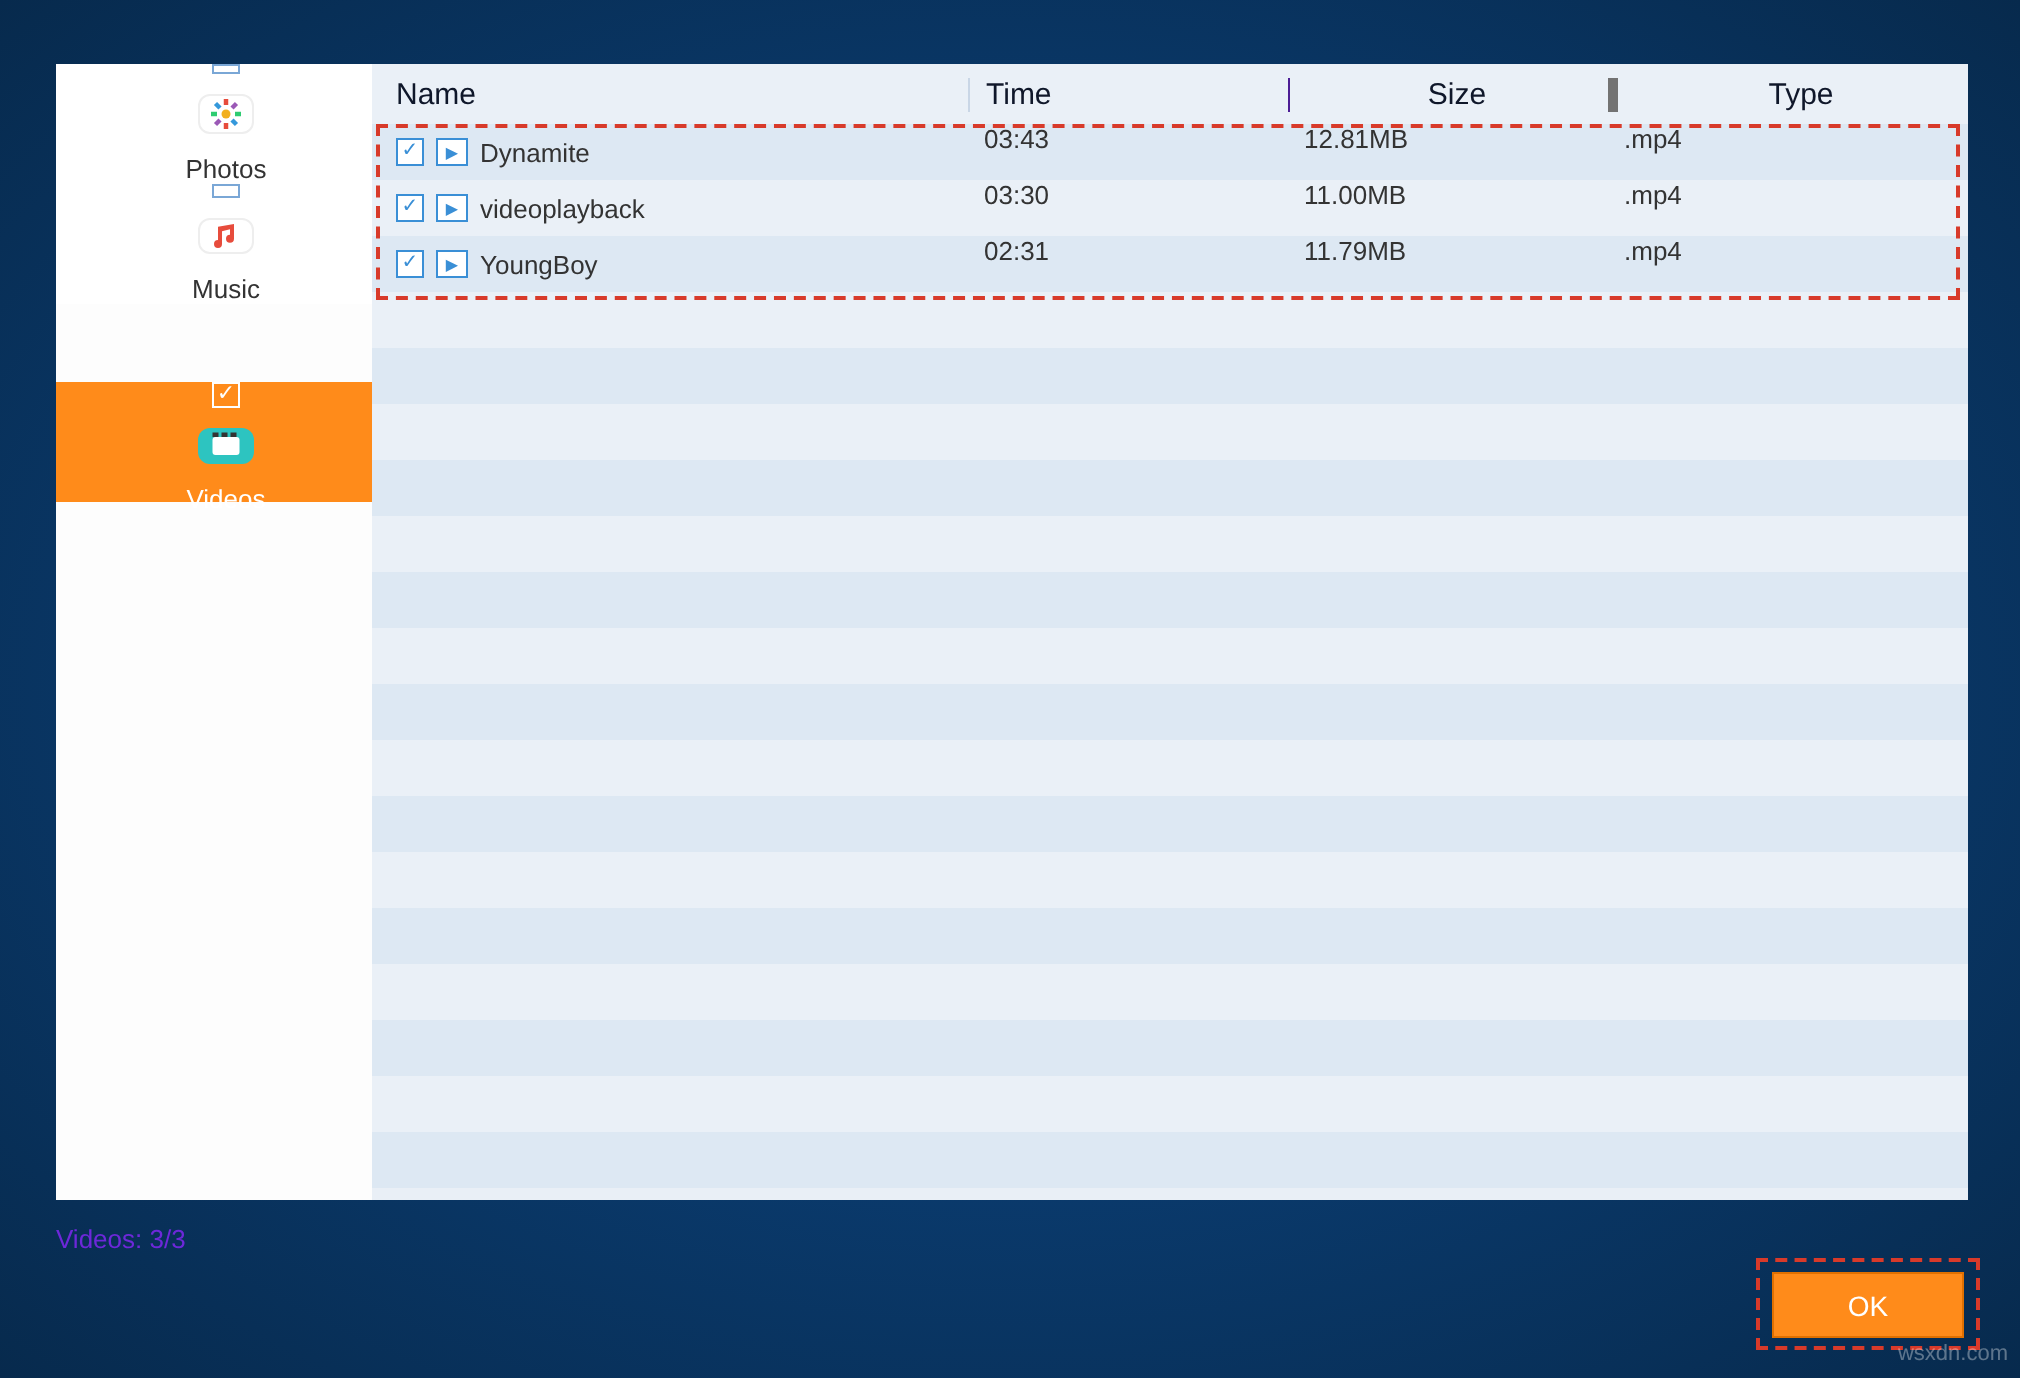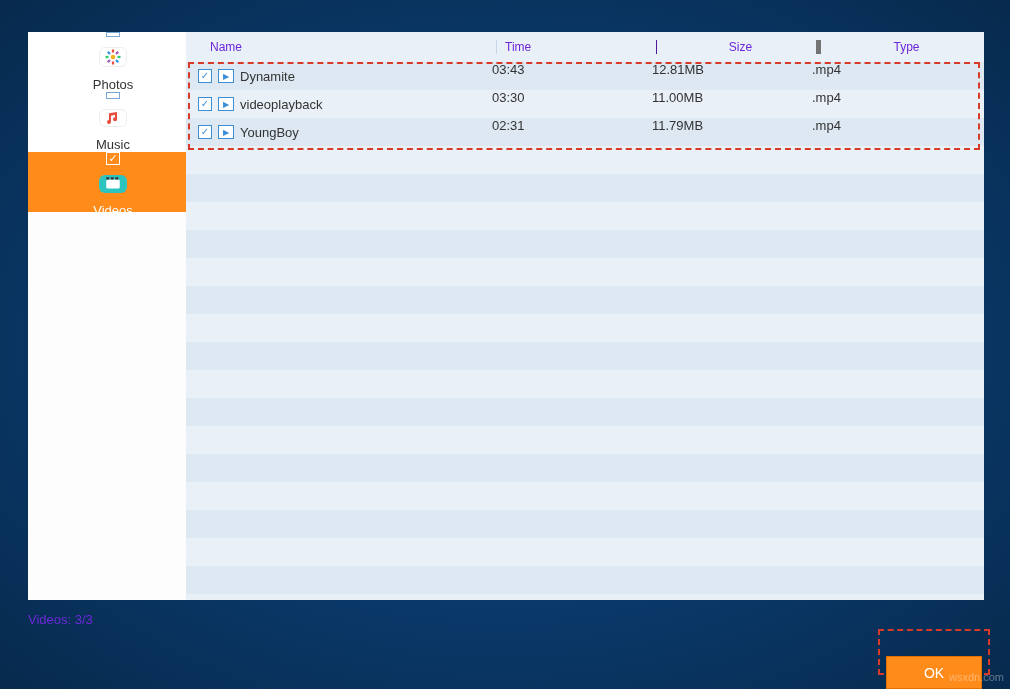--- a/index.html
+++ b/index.html
@@ -31,20 +31,21 @@
     align-items: center;
     padding-left: 12px;
     gap: 10px;
     cursor: pointer;
     background: #fff;
     flex-direction: column;
   }
   .sidebar-item.active {
     background: #ff8b1a;
     color: #fff;
+    margin-top: 39px;
   }
   .sidebar-item .chk {
     width: 14px; height: 14px;
     border: 1px solid #7aa7d6;
     background: #fff;
     display: inline-flex;
     align-items: center; justify-content: center;
   }
   .sidebar-item.active .chk {
     border-color: #fff;
@@ -68,23 +69,22 @@
     display: flex;
     flex-direction: column;
     background: #e9eff6;
     position: relative;
   }
   .header-row {
     display: flex;
     height: 30px;
     align-items: center;
     background: #eaf0f7;
-    font-size: 12px;
-    color: #6d28d9;
-    padding-left: 12px;
+    font-size: 15px;
+    color: #0f172a;
   }
   .col-name { flex: 0 0 298px; padding-left: 12px; }
   .col-time { flex: 0 0 160px; border-left:1px solid #c9d6e6; padding-left:8px; }
   .col-size { flex: 0 0 160px; border-left:1px solid #4c1d95; padding-left:8px;text-align:center; }
   .col-type { flex: 1; border-left:5px solid #737373; padding-left:8px;text-align:center; }
 
   .rows { flex:1; position:relative; }
   .row {
     display:flex; height:28px; 
     font-size:13px;
@@ -115,21 +115,21 @@
     pointer-events:none;
   }
   .hl-rows { top:62px; left:188px; width:792px; height:88px; }
   .hl-ok   { top:629px; left:878px; width:112px; height:46px; }
 
   .status {
     position:absolute; left:28px; top:612px;
     color:#6d28d9; font-size:13px;
   }
   .ok-btn {
-    position:absolute; top:656px; left:886px;
+    position:absolute; top:636px; left:886px;
     width:96px; height:33px;
     background:#ff8b1a; border:1px solid #e07000;
     color:#fff; font-size:14px;
     display:flex; align-items:center; justify-content:center;
     cursor:pointer;
   }
   .watermark {
     position:absolute; right:6px; bottom:6px;
     color:rgba(255,255,255,.35); font-size:11px;
   }

